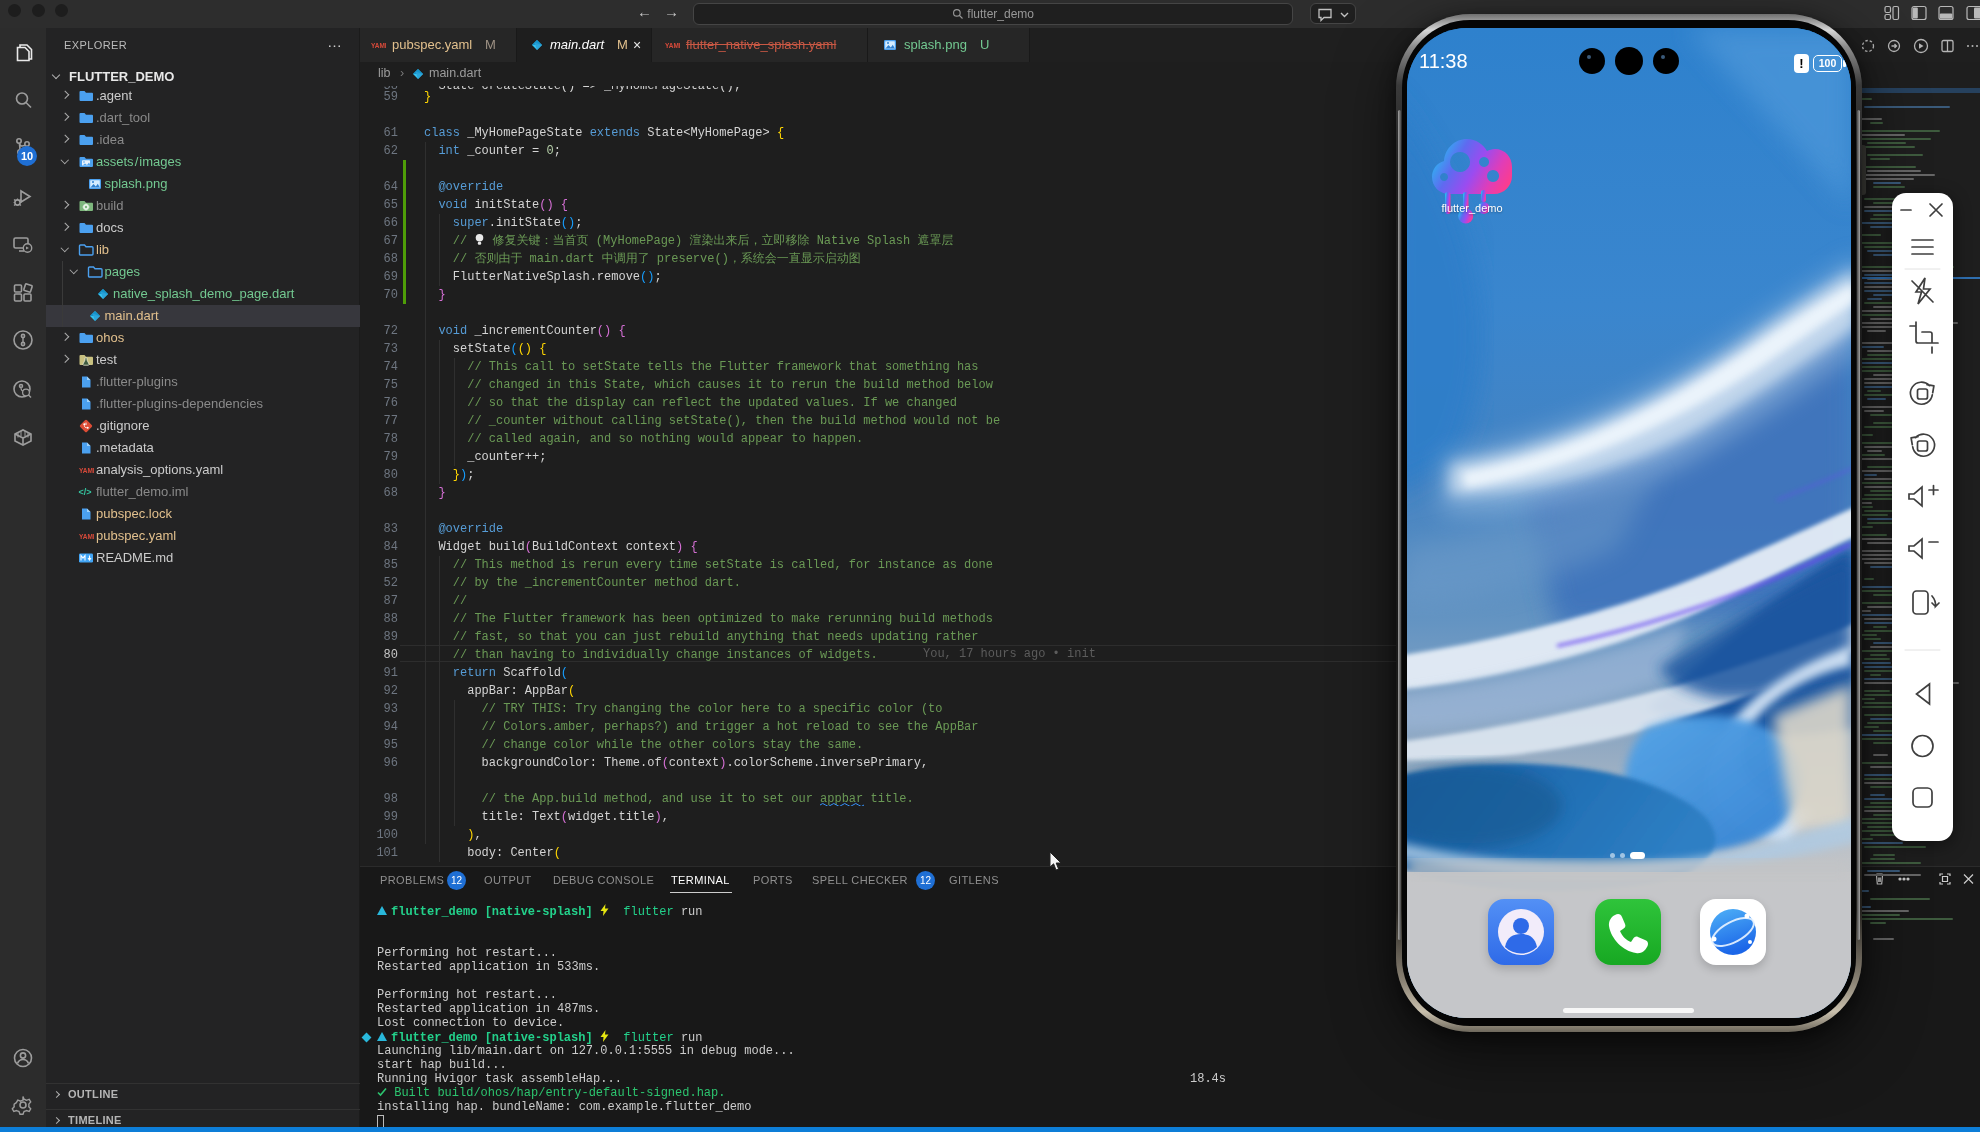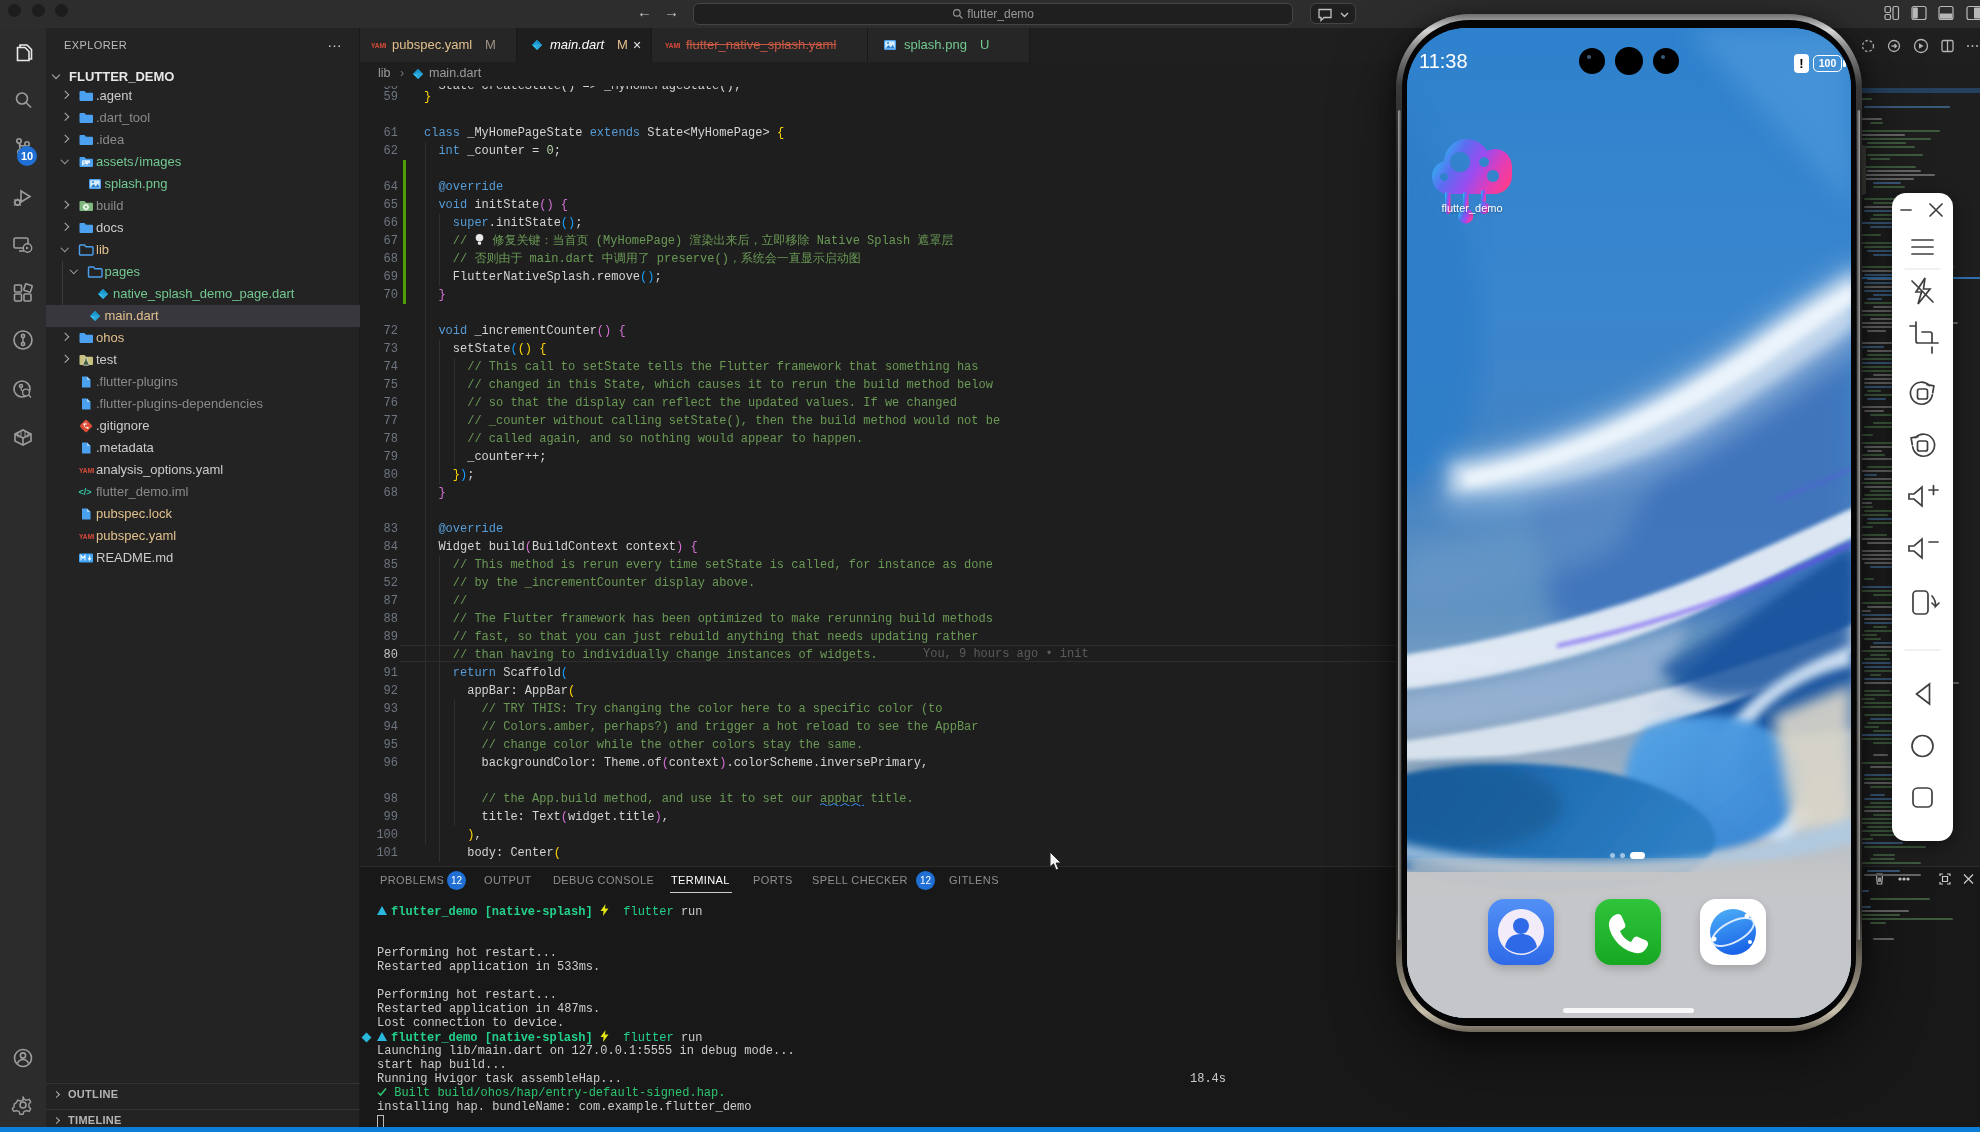--- a/index.html
+++ b/index.html
@@ -408,36 +408,36 @@
 <div class="cl" style="top:290px"><span class="ln" style="color:#6e7681">75</span><span class="ct"><span style="color:#6A9955">      // changed in this State, which causes it to rerun the build method below</span></span></div>
 <div class="cl" style="top:308px"><span class="ln" style="color:#6e7681">76</span><span class="ct"><span style="color:#6A9955">      // so that the display can reflect the updated values. If we changed</span></span></div>
 <div class="cl" style="top:326px"><span class="ln" style="color:#6e7681">77</span><span class="ct"><span style="color:#6A9955">      // _counter without calling setState(), then the build method would not be</span></span></div>
 <div class="cl" style="top:344px"><span class="ln" style="color:#6e7681">78</span><span class="ct"><span style="color:#6A9955">      // called again, and so nothing would appear to happen.</span></span></div>
 <div class="cl" style="top:362px"><span class="ln" style="color:#6e7681">79</span><span class="ct"><span style="color:#d4d4d4">      _counter++;</span></span></div>
 <div class="cl" style="top:380px"><span class="ln" style="color:#6e7681">80</span><span class="ct"><span style="color:#ffd602">    }</span><span style="color:#179fff">)</span><span style="color:#d4d4d4">;</span></span></div>
 <div class="cl" style="top:398px"><span class="ln" style="color:#6e7681">68</span><span class="ct"><span style="color:#d670d6">  }</span></span></div>
 <div class="cl" style="top:434px"><span class="ln" style="color:#6e7681">83</span><span class="ct"><span style="color:#d4d4d4">  </span><span style="color:#569CD6">@override</span></span></div>
 <div class="cl" style="top:452px"><span class="ln" style="color:#6e7681">84</span><span class="ct"><span style="color:#d4d4d4">  Widget build</span><span style="color:#d670d6">(</span><span style="color:#d4d4d4">BuildContext context</span><span style="color:#d670d6">) {</span></span></div>
 <div class="cl" style="top:470px"><span class="ln" style="color:#6e7681">85</span><span class="ct"><span style="color:#6A9955">    // This method is rerun every time setState is called, for instance as done</span></span></div>
-<div class="cl" style="top:488px"><span class="ln" style="color:#6e7681">52</span><span class="ct"><span style="color:#6A9955">    // by the _incrementCounter display above.</span></span></div>
+<div class="cl" style="top:488px"><span class="ln" style="color:#6e7681">52</span><span class="ct"><span style="color:#6A9955">    // by the _incrementCounter method dart.</span></span></div>
 <div class="cl" style="top:506px"><span class="ln" style="color:#6e7681">87</span><span class="ct"><span style="color:#6A9955">    //</span></span></div>
 <div class="cl" style="top:524px"><span class="ln" style="color:#6e7681">88</span><span class="ct"><span style="color:#6A9955">    // The Flutter framework has been optimized to make rerunning build methods</span></span></div>
 <div class="cl" style="top:542px"><span class="ln" style="color:#6e7681">89</span><span class="ct"><span style="color:#6A9955">    // fast, so that you can just rebuild anything that needs updating rather</span></span></div>
 <div class="cl" style="top:560px"><span class="ln" style="color:#c6c6c6">80</span><span class="ct"><span style="color:#6A9955">    // than having to individually change instances of widgets.</span></span></div>
 <div class="cl" style="top:578px"><span class="ln" style="color:#6e7681">91</span><span class="ct"><span style="color:#d4d4d4">    </span><span style="color:#569CD6">return</span><span style="color:#d4d4d4"> Scaffold</span><span style="color:#179fff">(</span></span></div>
 <div class="cl" style="top:596px"><span class="ln" style="color:#6e7681">92</span><span class="ct"><span style="color:#d4d4d4">      appBar: AppBar</span><span style="color:#ffd602">(</span></span></div>
 <div class="cl" style="top:614px"><span class="ln" style="color:#6e7681">93</span><span class="ct"><span style="color:#6A9955">        // TRY THIS: Try changing the color here to a specific color (to</span></span></div>
 <div class="cl" style="top:632px"><span class="ln" style="color:#6e7681">94</span><span class="ct"><span style="color:#6A9955">        // Colors.amber, perhaps?) and trigger a hot reload to see the AppBar</span></span></div>
 <div class="cl" style="top:650px"><span class="ln" style="color:#6e7681">95</span><span class="ct"><span style="color:#6A9955">        // change color while the other colors stay the same.</span></span></div>
 <div class="cl" style="top:668px"><span class="ln" style="color:#6e7681">96</span><span class="ct"><span style="color:#d4d4d4">        backgroundColor: Theme.of</span><span style="color:#d670d6">(</span><span style="color:#d4d4d4">context</span><span style="color:#d670d6">)</span><span style="color:#d4d4d4">.colorScheme.inversePrimary,</span></span></div>
 <div class="cl" style="top:704px"><span class="ln" style="color:#6e7681">98</span><span class="ct"><span style="color:#6A9955">        // the App.build method, and use it to set our appbar title.</span></span></div>
 <div class="cl" style="top:722px"><span class="ln" style="color:#6e7681">99</span><span class="ct"><span style="color:#d4d4d4">        title: Text</span><span style="color:#d670d6">(</span><span style="color:#d4d4d4">widget.title</span><span style="color:#d670d6">)</span><span style="color:#d4d4d4">,</span></span></div>
 <div class="cl" style="top:740px"><span class="ln" style="color:#6e7681">100</span><span class="ct"><span style="color:#ffd602">      )</span><span style="color:#d4d4d4">,</span></span></div>
 <div class="cl" style="top:758px"><span class="ln" style="color:#6e7681">101</span><span class="ct"><span style="color:#d4d4d4">      body: Center</span><span style="color:#ffd602">(</span></span></div>
-<div class="abs mono" style="left:563px;top:561px;font-size:12px;color:#5c5c5c">You, 9 hours ago • init</div>
+<div class="abs mono" style="left:563px;top:561px;font-size:12px;color:#5c5c5c">You, 17 hours ago • init</div>
 <svg class="abs" style="left:460px;top:716px" width="44" height="4" viewBox="0 0 44 4">
         <path d="M0 3 q2.75 -3 5.5 0 t5.5 0 t5.5 0 t5.5 0 t5.5 0 t5.5 0 t5.5 0 t5.5 0" fill="none" stroke="#3794ff" stroke-width="1"></path>
       </svg>
 </div>
 <div class="abs" id="panel"></div>
 <div class="ptab" style="left:380px;color:#8f8f8f">PROBLEMS</div>
 <div class="ptab" style="left:484px;color:#8f8f8f">OUTPUT</div>
 <div class="ptab" style="left:553px;color:#8f8f8f">DEBUG CONSOLE</div>
 <div class="ptab" style="left:671px;color:#ffffff">TERMINAL</div>
 <div class="ptab" style="left:753px;color:#8f8f8f">PORTS</div>

